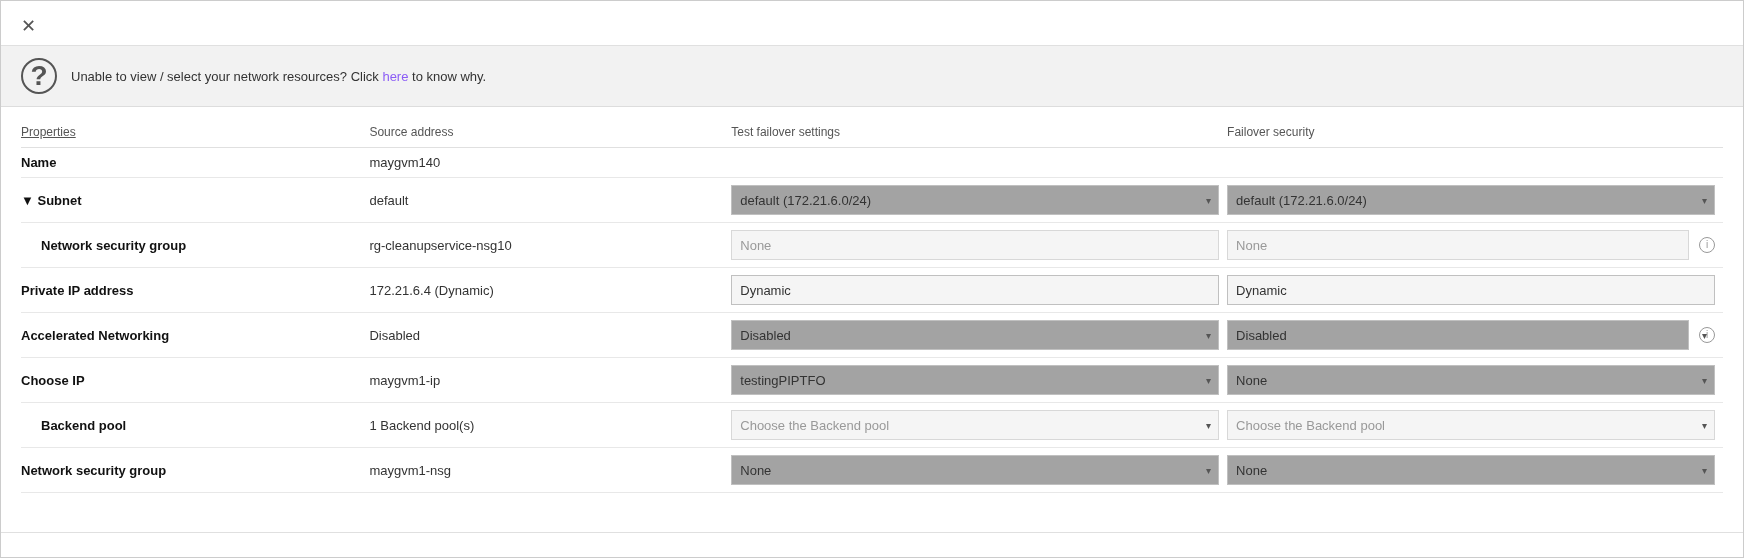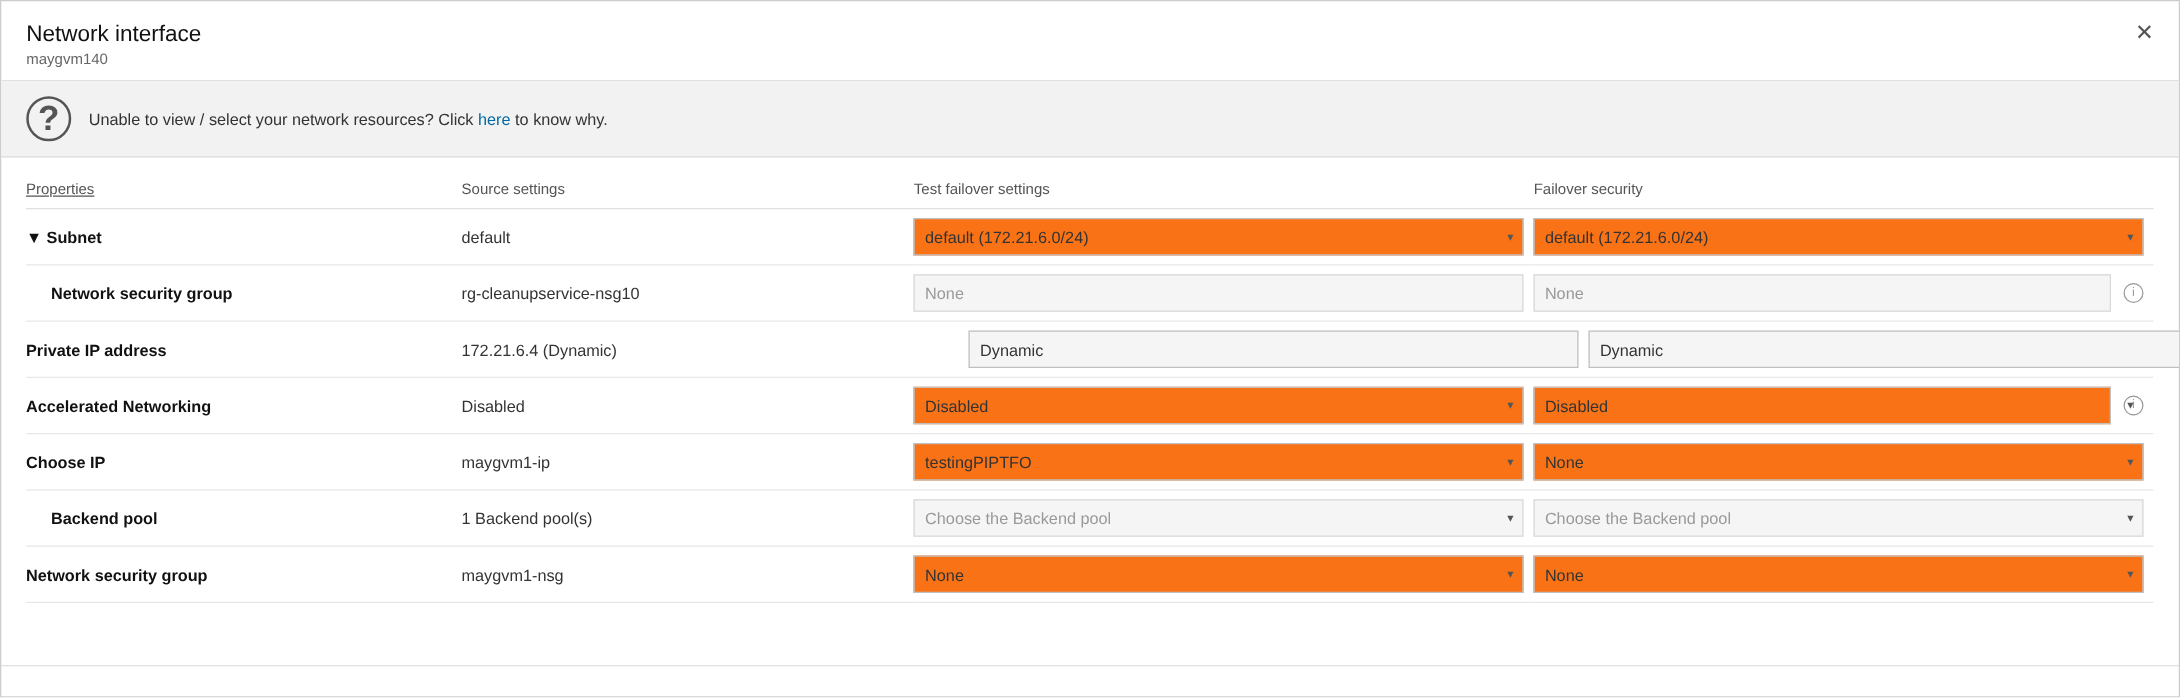--- a/index.html
+++ b/index.html
@@ -65,21 +65,21 @@
       display: flex;
       align-items: center;
       justify-content: center;
       flex-shrink: 0;
     }
     .info-text {
       font-size: 13px;
       color: #333;
     }
     .info-text a {
-      color: #0369a1;
+      color: #8b5cf6;
       text-decoration: none;
       margin-top: 12px;
     }
     .table-container {
       flex: 1;
       padding: 0 20px;
       overflow: auto;
     }
     table {
       width: 100%;
@@ -121,21 +121,21 @@
     .select-wrapper {
       position: relative;
       display: inline-block;
       width: 100%;
     }
     select {
       width: 100%;
       padding: 5px 28px 5px 8px;
       font-size: 13px;
       border: 1px solid #c0c0c0;
-      background: #f97316;
+      background: #a3a3a3;
       appearance: none;
       -webkit-appearance: none;
       cursor: pointer;
       color: #333;
       height: 30px;
     }
     select.disabled-look {
       background: #f5f5f5;
       color: #999;
       border-color: #d8d8d8;
@@ -151,21 +151,20 @@
       color: #555;
     }
     input[type="text"] {
       width: 100%;
       padding: 5px 8px;
       font-size: 13px;
       border: 1px solid #c0c0c0;
       height: 30px;
       background: #f5f5f5;
       color: #333;
-      margin-left: 44px;
     }
     .static-field {
       width: 100%;
       padding: 5px 8px;
       font-size: 13px;
       border: 1px solid #d8d8d8;
       height: 30px;
       background: #f5f5f5;
       color: #999;
       display: flex;
@@ -192,45 +191,47 @@
     .dialog-footer {
       padding: 12px 20px;
       border-top: 1px solid #e0e0e0;
     }
   </style>
 </head>
 <body>
 
 <div class="dialog">
   <div class="dialog-header">
-    <div class="dialog-title-block">
-      <div class="dialog-title">Network interface</div>
-      <div class="dialog-subtitle">maygvm140</div>
-    </div>
     <button class="close-btn">✕</button>
   </div>
 
   <div class="info-banner">
     <div class="info-icon">?</div>
     <div class="info-text">
       <span>Unable to view / select your network resources? Click </span><a href="#">here</a><span> to know why.</span>
     </div>
   </div>
 
   <div class="table-container">
     <table>
       <thead>
         <tr>
           <th class="col-properties">Properties</th>
-          <th class="col-source">Source settings</th>
+          <th class="col-source">Source address</th>
           <th class="col-test">Test failover settings</th>
           <th class="col-failover">Failover security</th>
         </tr>
       </thead>
       <tbody id="table-body">
+      <tr>
+            <td><span class="prop-label">Name</span></td>
+            <td><span class="source-value">maygvm140</span></td>
+            <td></td>
+            <td></td>
+          </tr>
           <tr>
             <td><span class="prop-label">▼ Subnet</span></td>
             <td><span class="source-value">default</span></td>
             <td>
               <div class="select-wrapper cell-with-info">
                 <select><option value="default (172.21.6.0/24)">default (172.21.6.0/24)</option><option value="None">None</option></select>
                 <span class="select-arrow">▾</span>
               </div>
             </td>
             <td>

